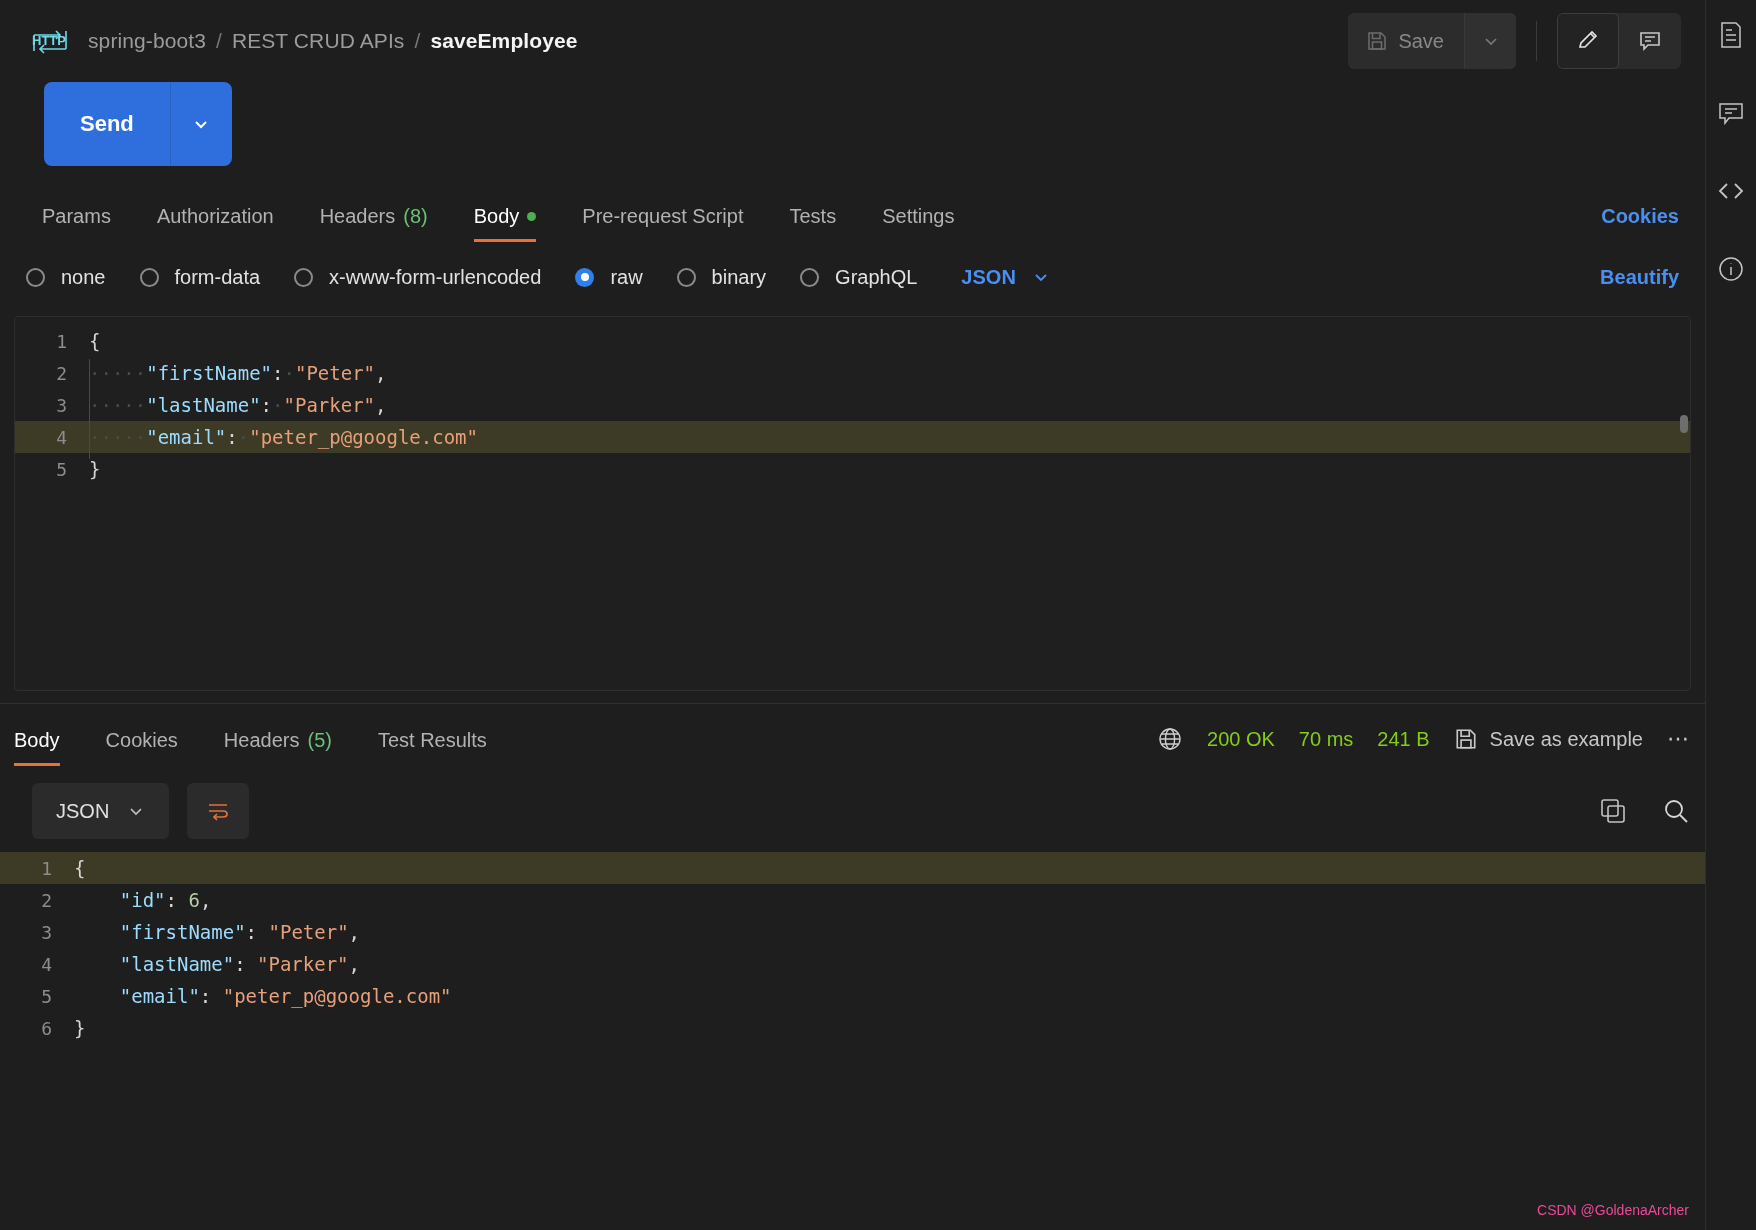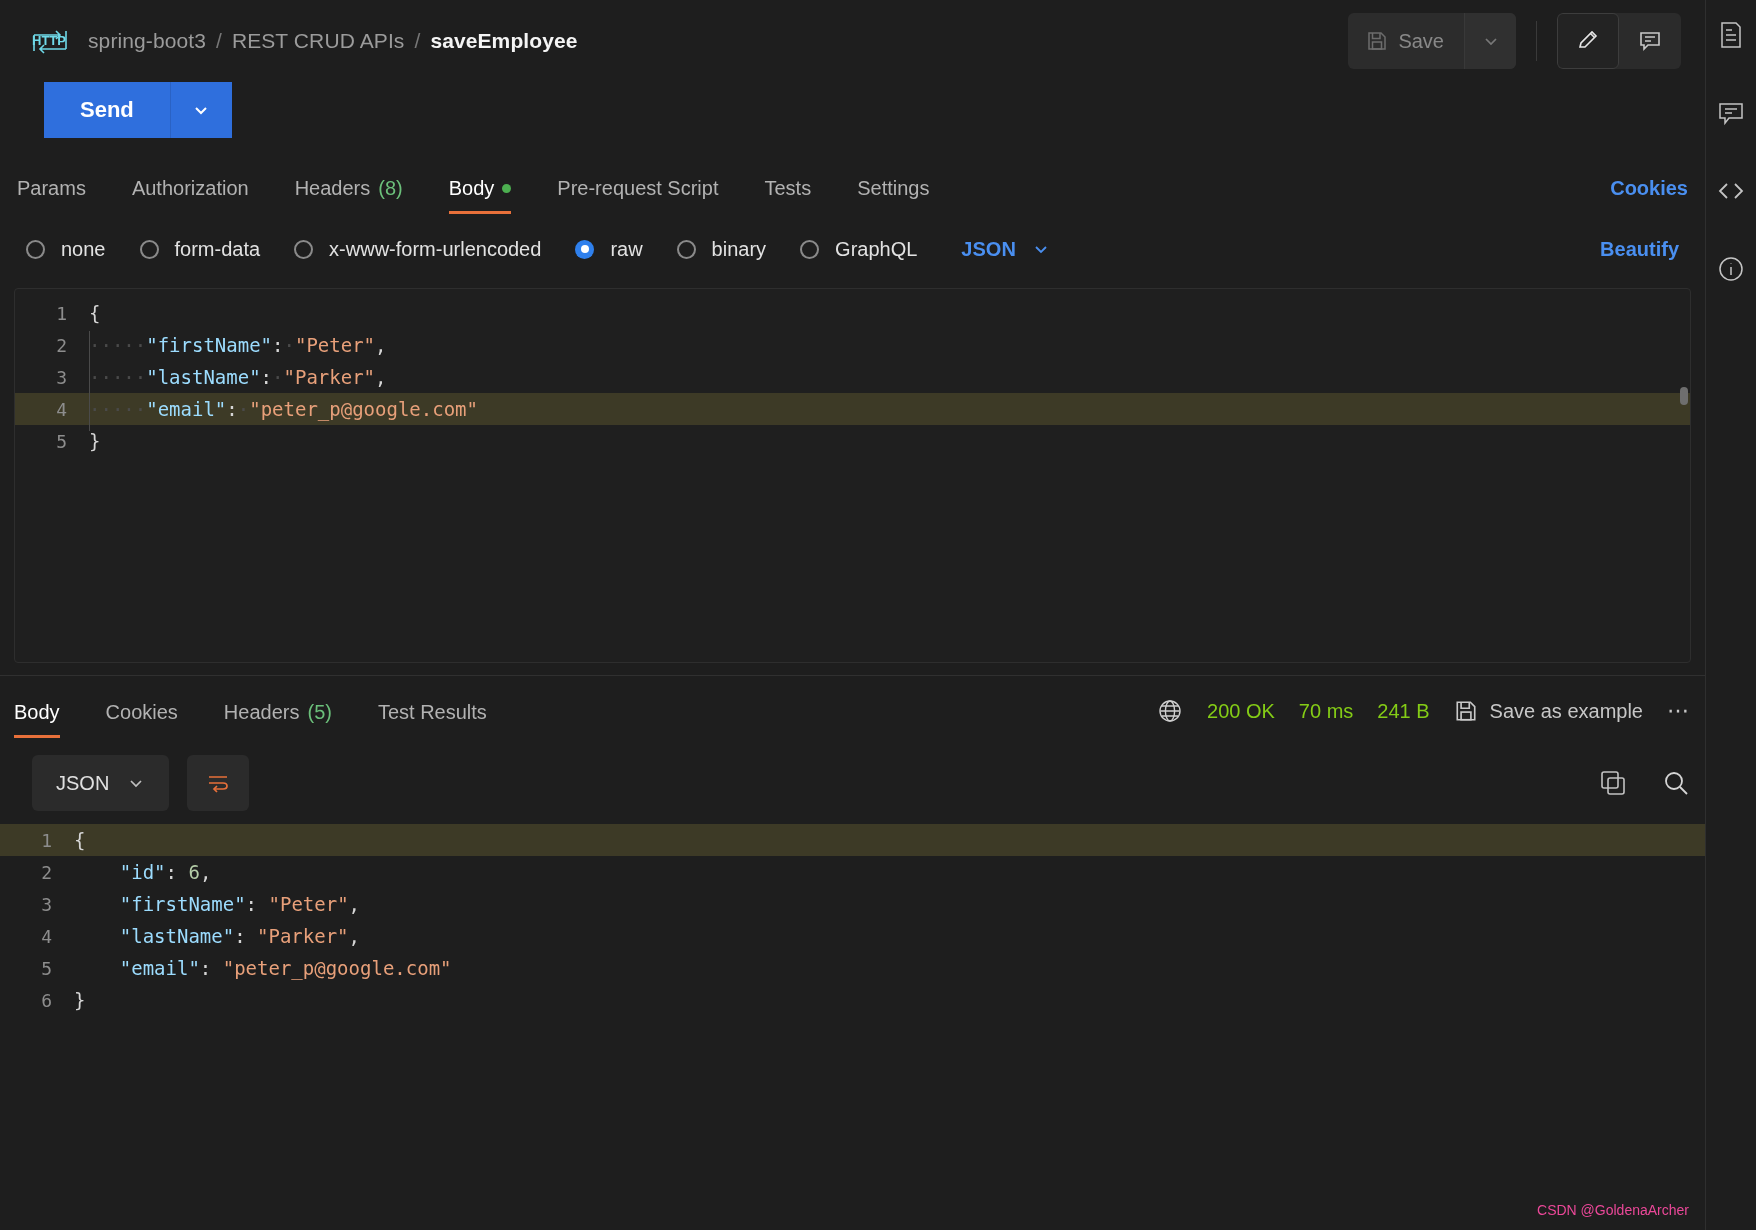--- a/index.html
+++ b/index.html
@@ -30,28 +30,28 @@
   .icon-btn.sel { background: #232323; border: 1px solid #3d3d3d; border-radius: 6px; }
 
   
   .urlbar-wrap { padding: 0 26px; display: flex; align-items: center; gap: 0; }
   .urlbar { flex: 1; height: 72px; display: flex; align-items: center;
             background: #262626; border: 1px solid #3c3c3c; border-radius: 8px; }
   .method { width: 190px; height: 100%; display: flex; align-items: center; justify-content: space-between;
             padding: 0 20px 0 26px; border-right: 1px solid #3c3c3c; }
   .method-label { color: #e8cf7c; font-weight: bold; font-size: 21px; letter-spacing: .4px; }
   .url-input { flex: 1; padding-left: 22px; font-size: 21px; color: #eaeaea; }
-  .send-group { display: flex; margin-left: 18px; height: 56px; border-radius: 0; overflow: hidden; }
+  .send-group { display: flex; margin-left: 18px; height: 84px; border-radius: 8px; overflow: hidden; }
   .send-btn { background: #2f6fdd; color: #fff; font-size: 22px; font-weight: bold;
               display: flex; align-items: center; padding: 0 36px; }
   .send-caret { background: #2f6fdd; width: 62px; display: flex; align-items: center; justify-content: center;
                 border-left: 1px solid #2a62c4; }
 
   
-  .req-tabs { display: flex; align-items: flex-end; height: 62px; padding: 0 17px; margin-top: 14px; position: relative; }
+  .req-tabs { display: flex; align-items: flex-end; height: 62px; padding: 0 26px; margin-top: 14px; position: relative; margin-left: 16px; }
   .rtab { font-size: 20px; color: #b2b2b2; padding: 0 0 14px 0; margin-right: 46px; position: relative;
           display: flex; align-items: center; gap: 8px; }
   .rtab.active { color: #fff; }
   .rtab.active::after { content: ""; position: absolute; left: 0; right: 0; bottom: 0; height: 3px; background: #e8703a; }
   .cnt-green { color: #6bbf7a; }
   .dot-green { width: 9px; height: 9px; border-radius: 50%; background: #4caf50; display: inline-block; }
   .cookies-link { margin-left: auto; color: #4a8ff0; font-size: 20px; font-weight: bold; padding-bottom: 14px; }
 
   
   .body-row { display: flex; align-items: center; height: 58px; padding: 0 26px; margin-top: 6px; }

